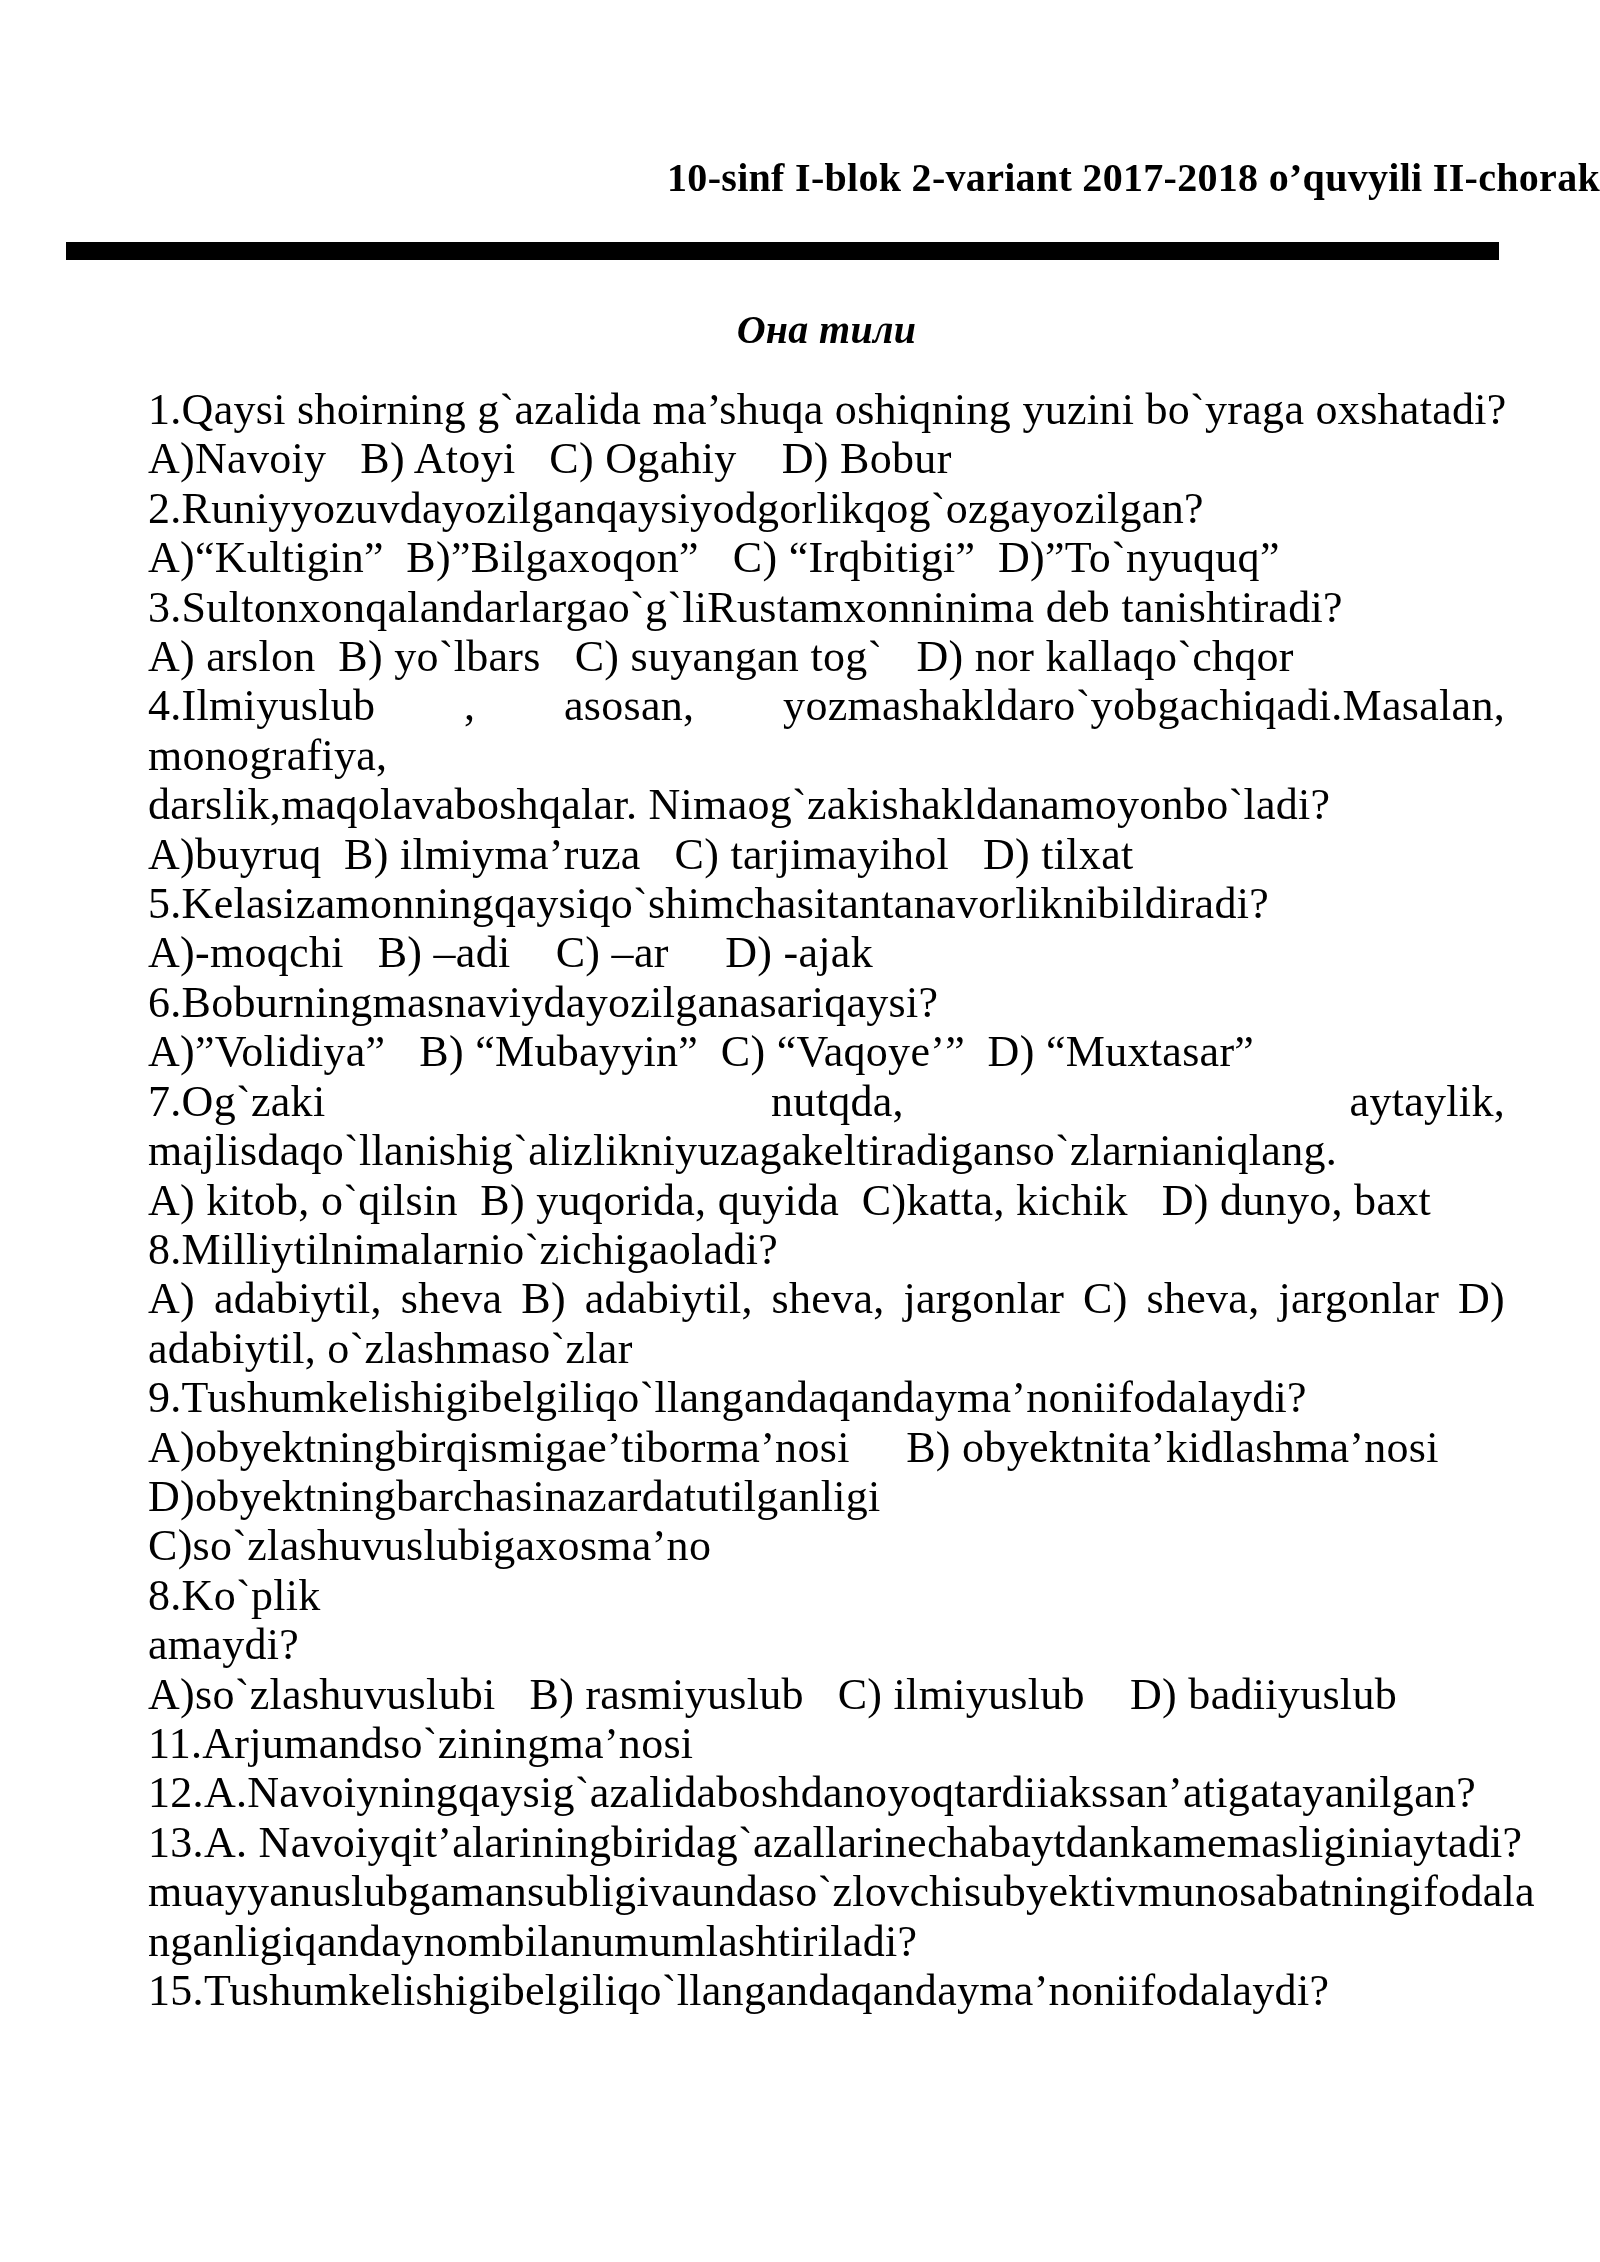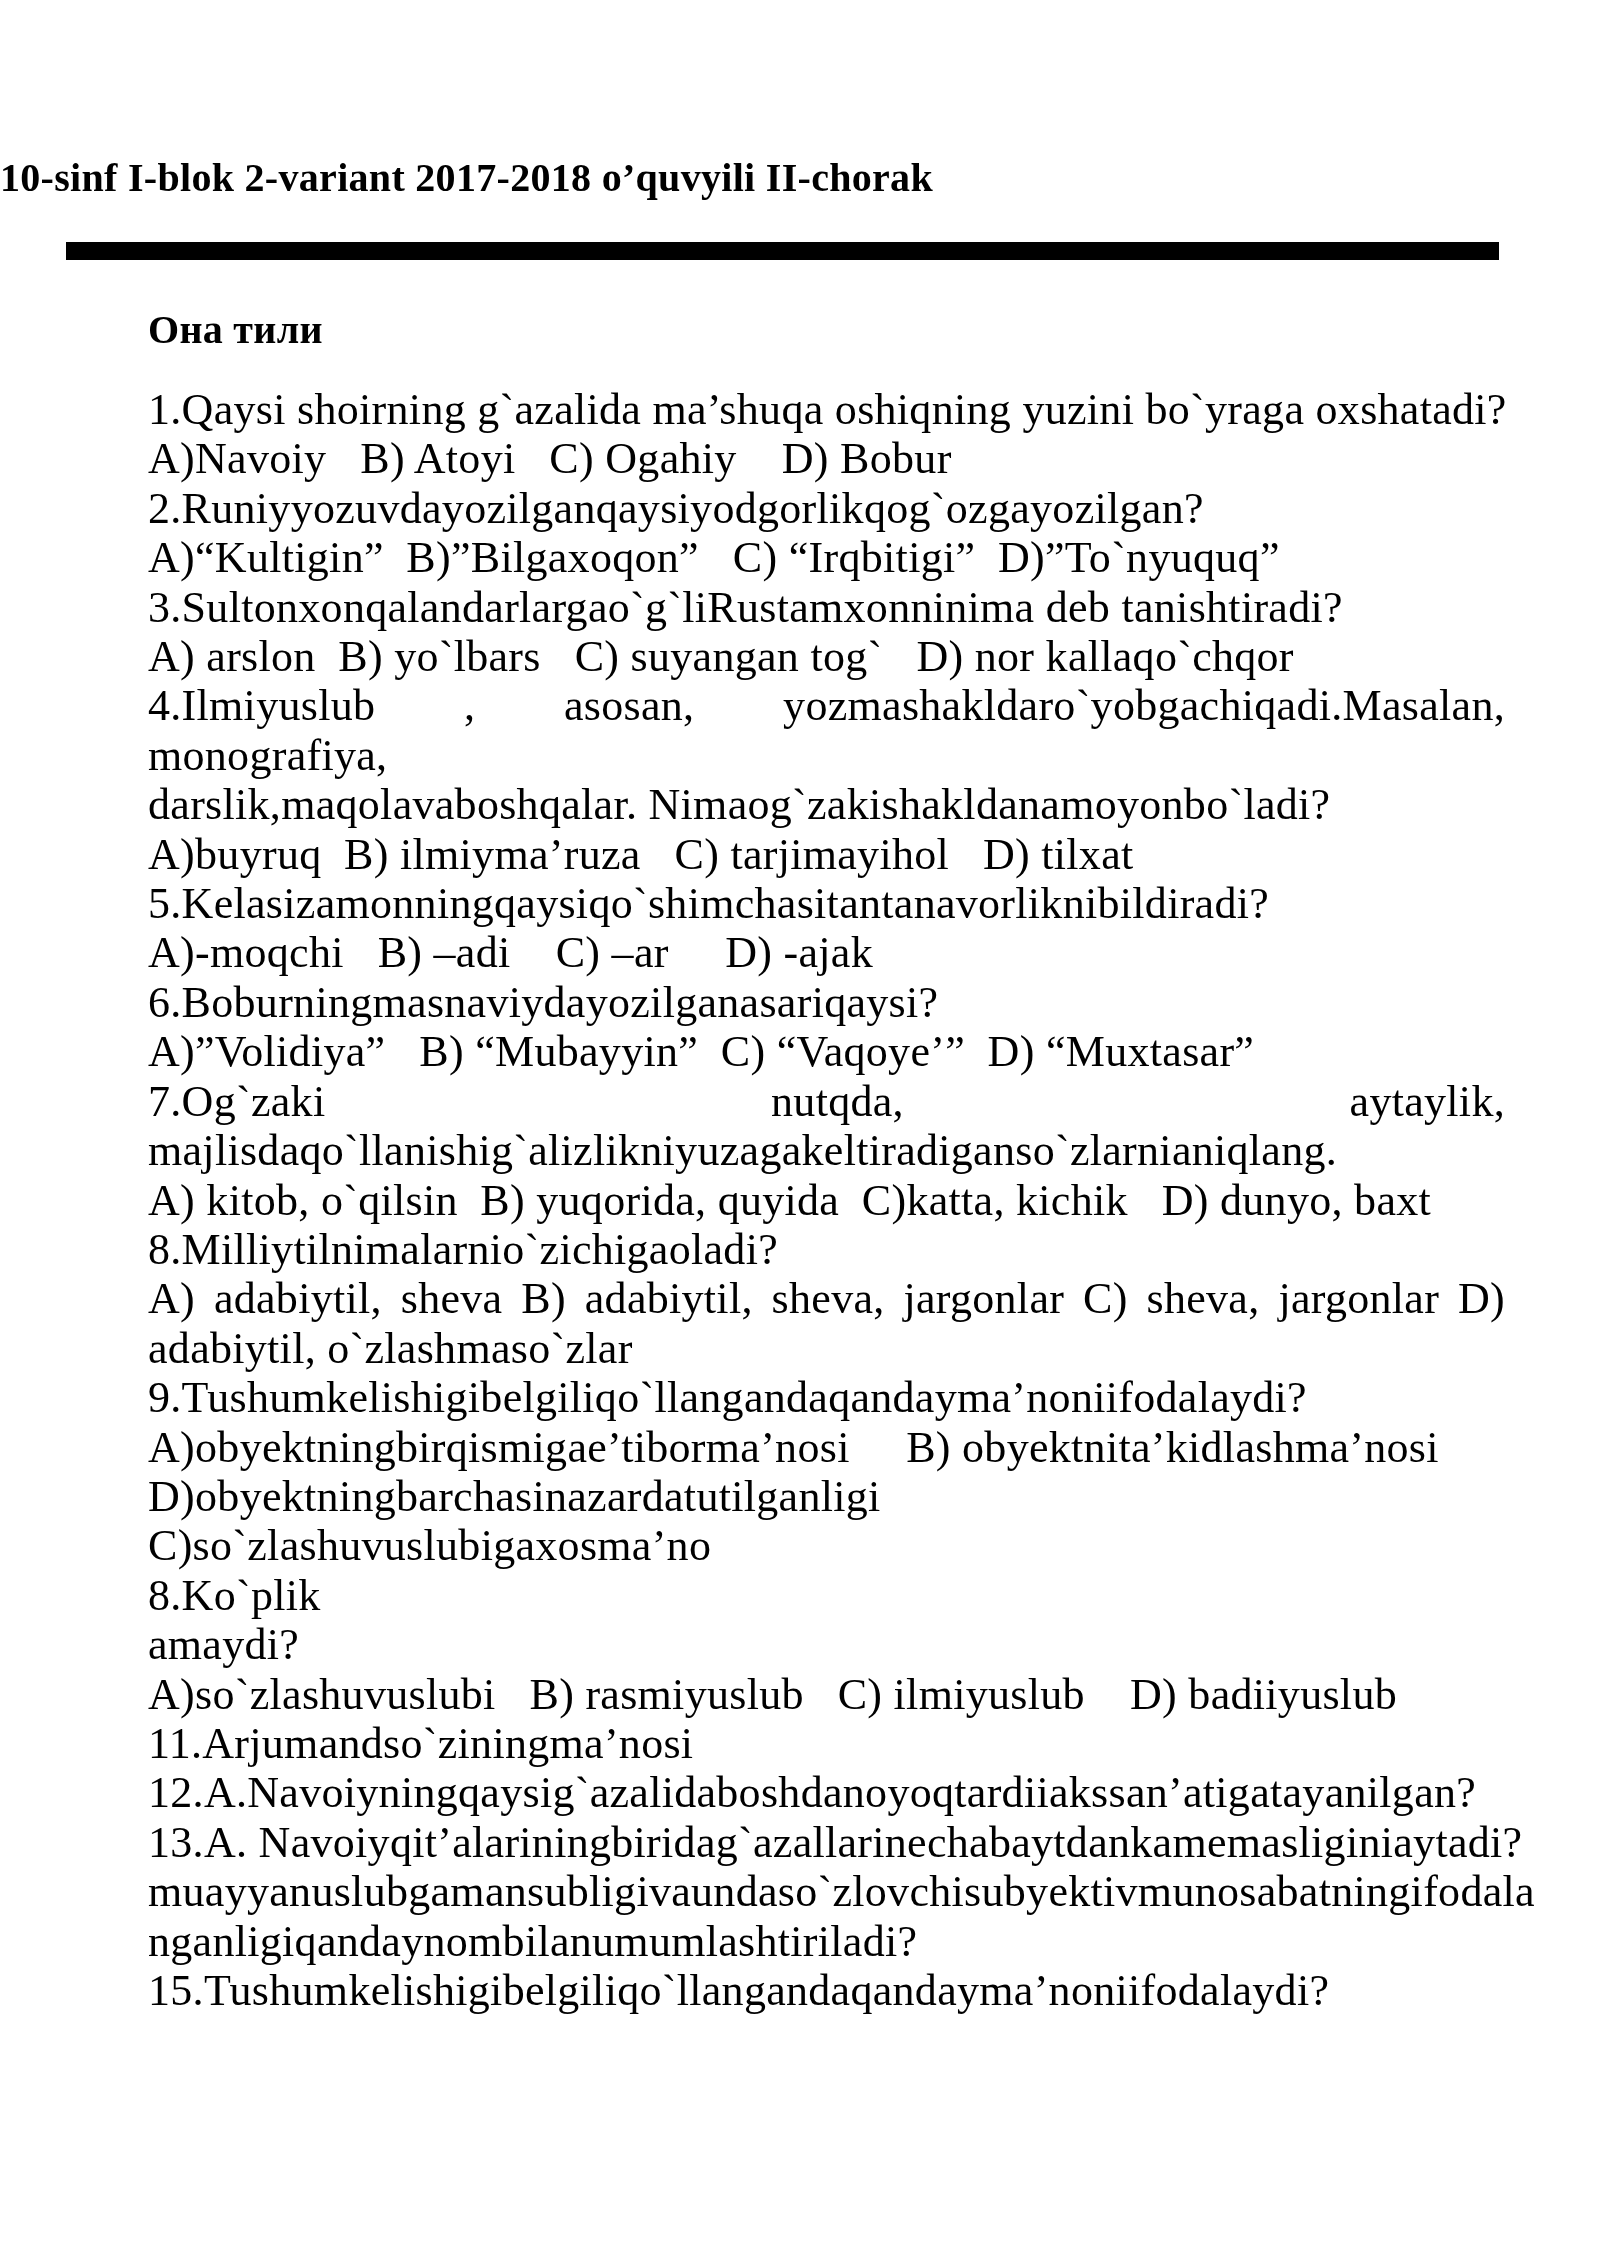--- a/index.html
+++ b/index.html
@@ -19,45 +19,47 @@
     position: absolute;
     left: 0; top: 0;
     width: 1600px;
     height: 2262px;
   }
   .doc-title {
     position: absolute;
     left: 0;
     top: 153px;
     width: 1600px;
-    text-align: left;
+    text-align: right;
     font-size: 40px;
     line-height: 50px;
     font-weight: bold;
     letter-spacing: 0.3px;
     white-space: pre;
   }
   .divider {
     position: absolute;
     left: 66px;
     top: 242px;
     width: 1433px;
     height: 18px;
     background: #000000;
   }
   .subject-heading {
     position: absolute;
     left: 148px;
     top: 305px;
     width: 1357px;
+    text-align: center;
     font-size: 40px;
     line-height: 50px;
     font-weight: bold;
     letter-spacing: 0.3px;
     white-space: pre;
+    font-style: italic;
   }
   .content {
     position: absolute;
     left: 148px;
     top: 385px;
     width: 1357px;
   }
   .line {
     font-size: 44px;
     line-height: 49.4px;

